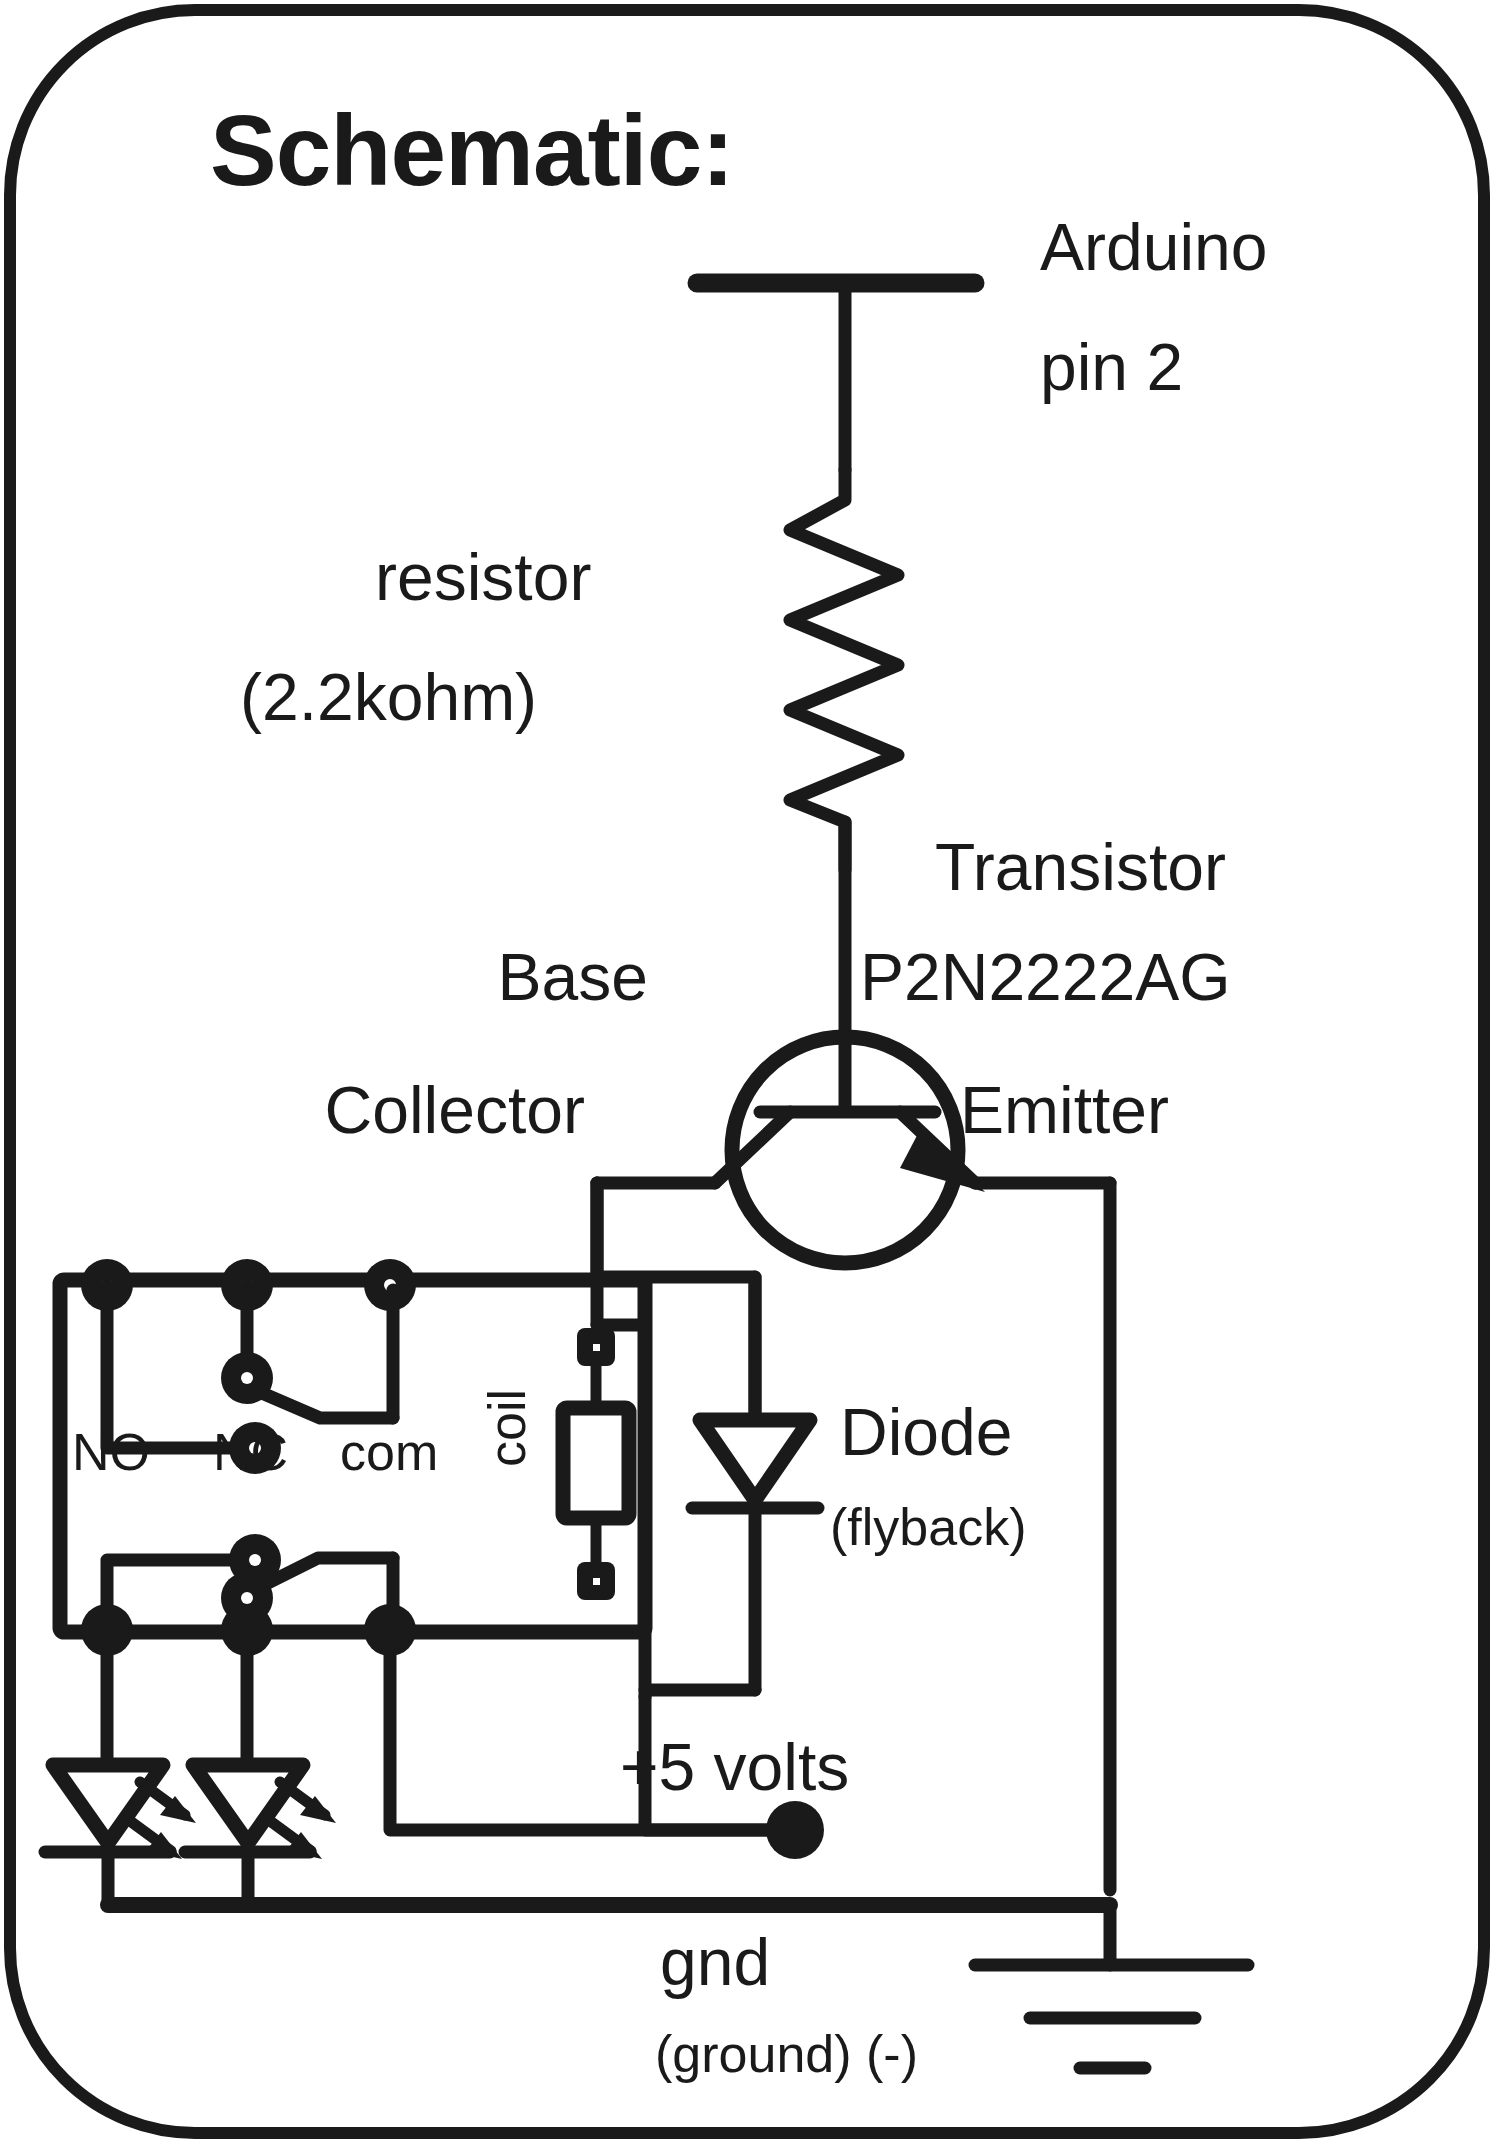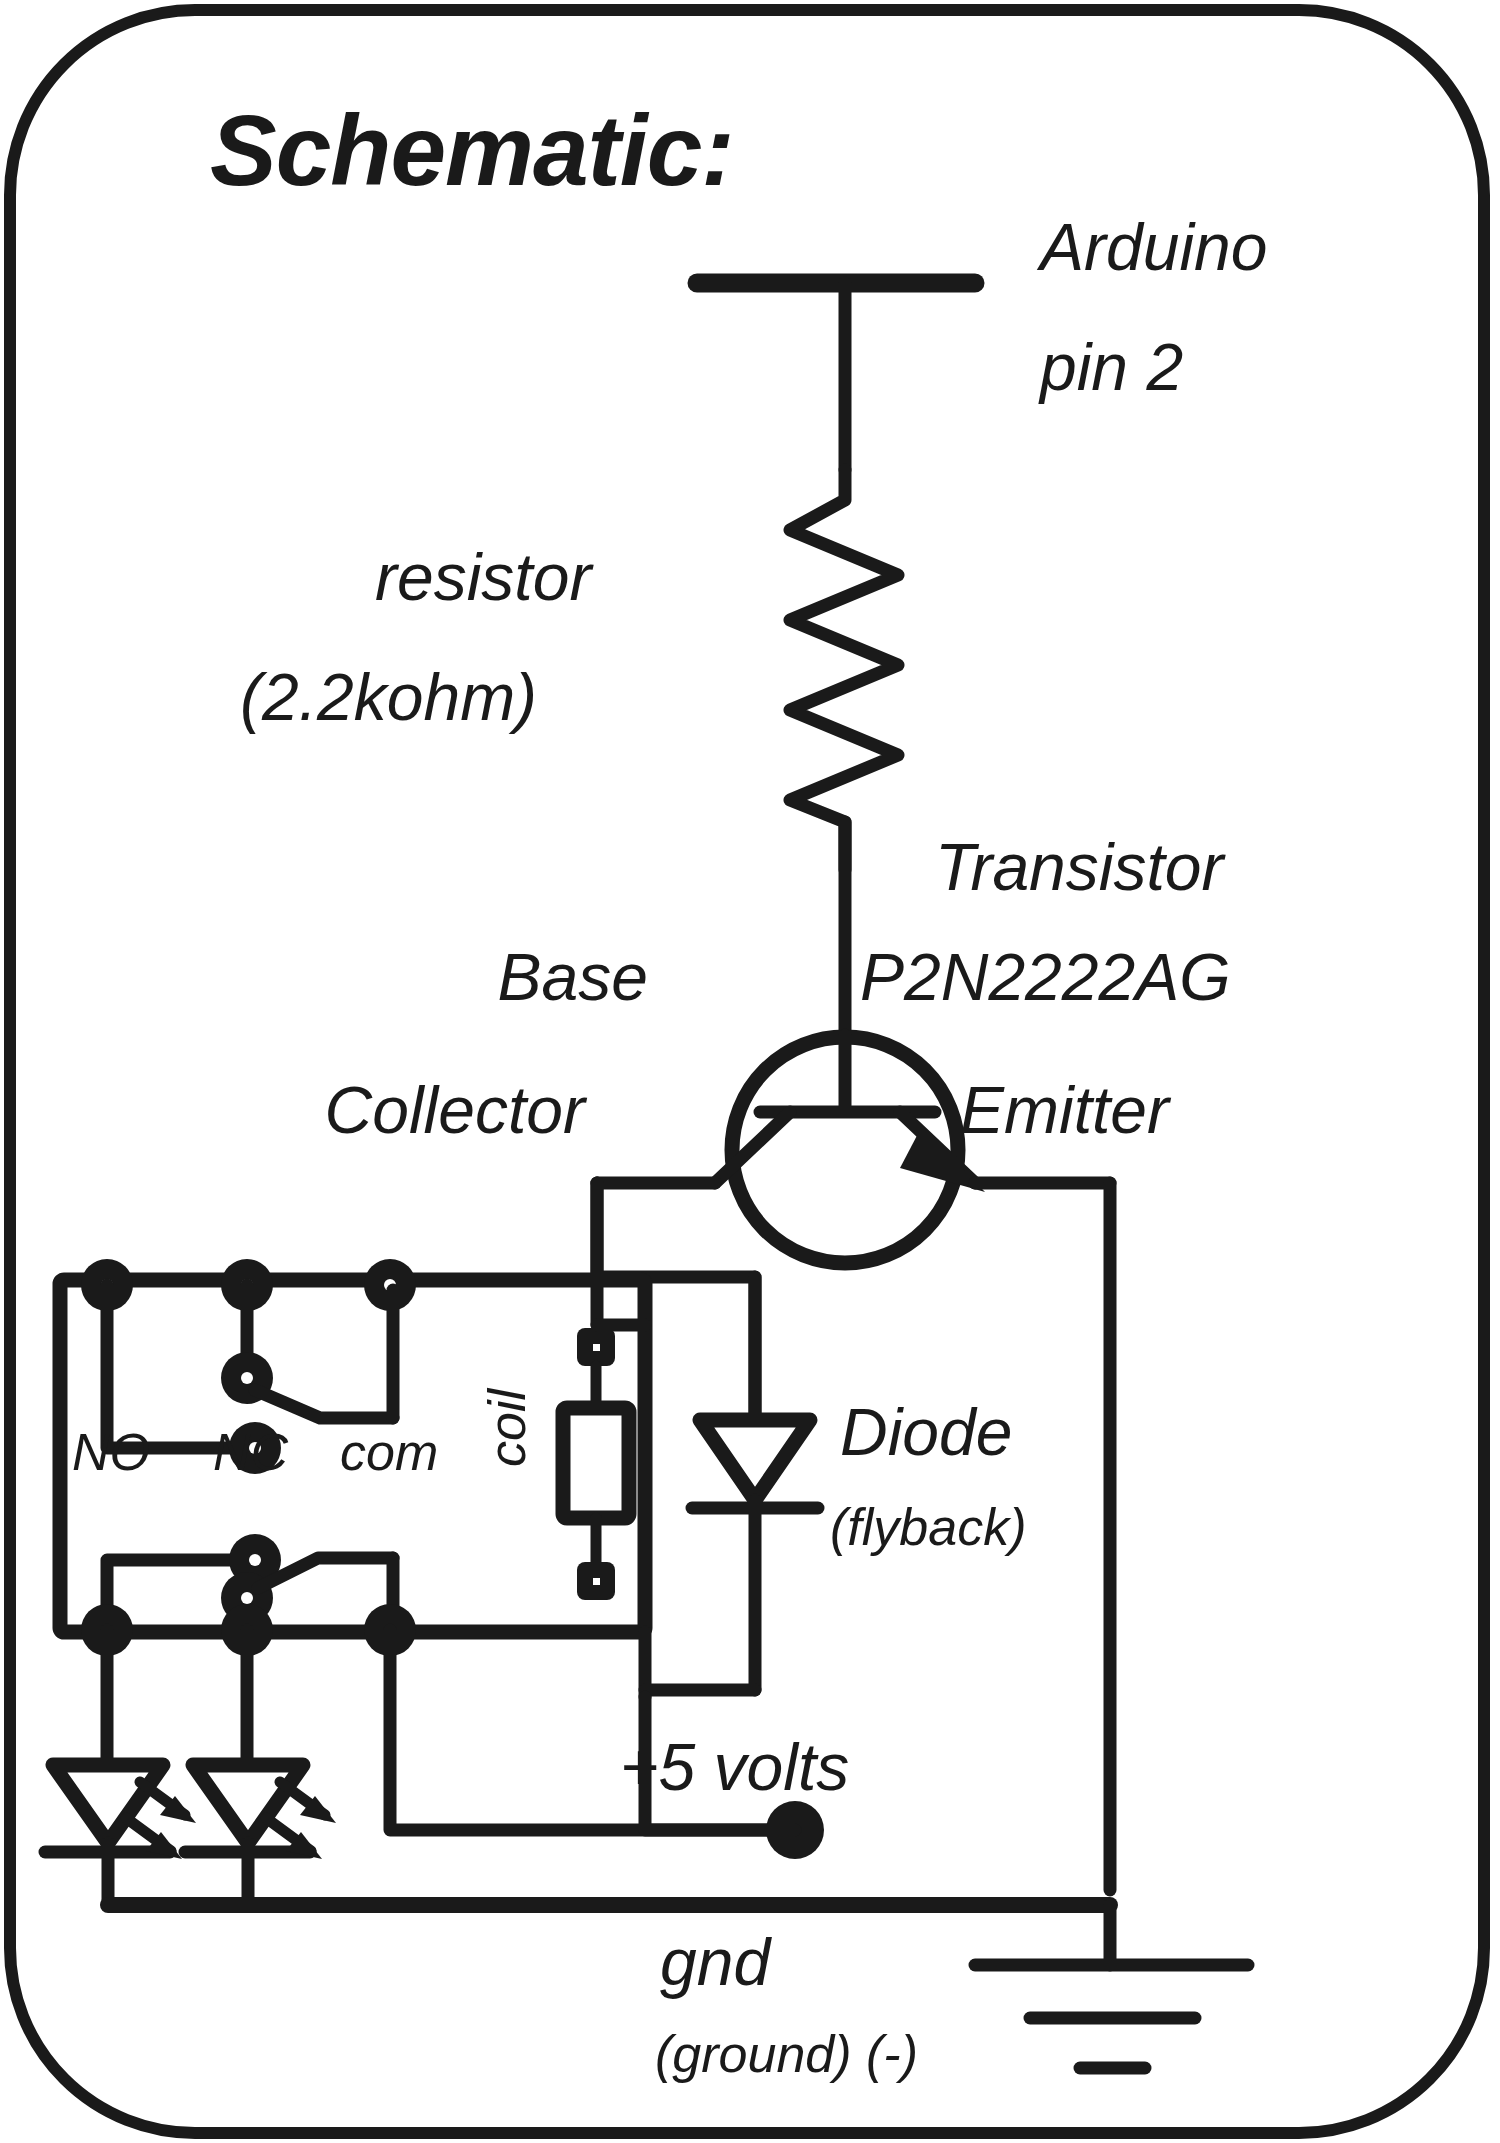--- a/index.html
+++ b/index.html
@@ -11,21 +11,20 @@
     width: 1500px;
     height: 2143px;
     font-family: "Liberation Sans", sans-serif;
     overflow: hidden;
   }
   #schematic-root {
     position: relative;
     width: 1500px;
     height: 2143px;
     background: #ffffff;
-    font-style: italic;
   }
   svg#schematic-svg {
     position: absolute;
     top: 0;
     left: 0;
     width: 1500px;
     height: 2143px;
     display: block;
   }
   .wire {

